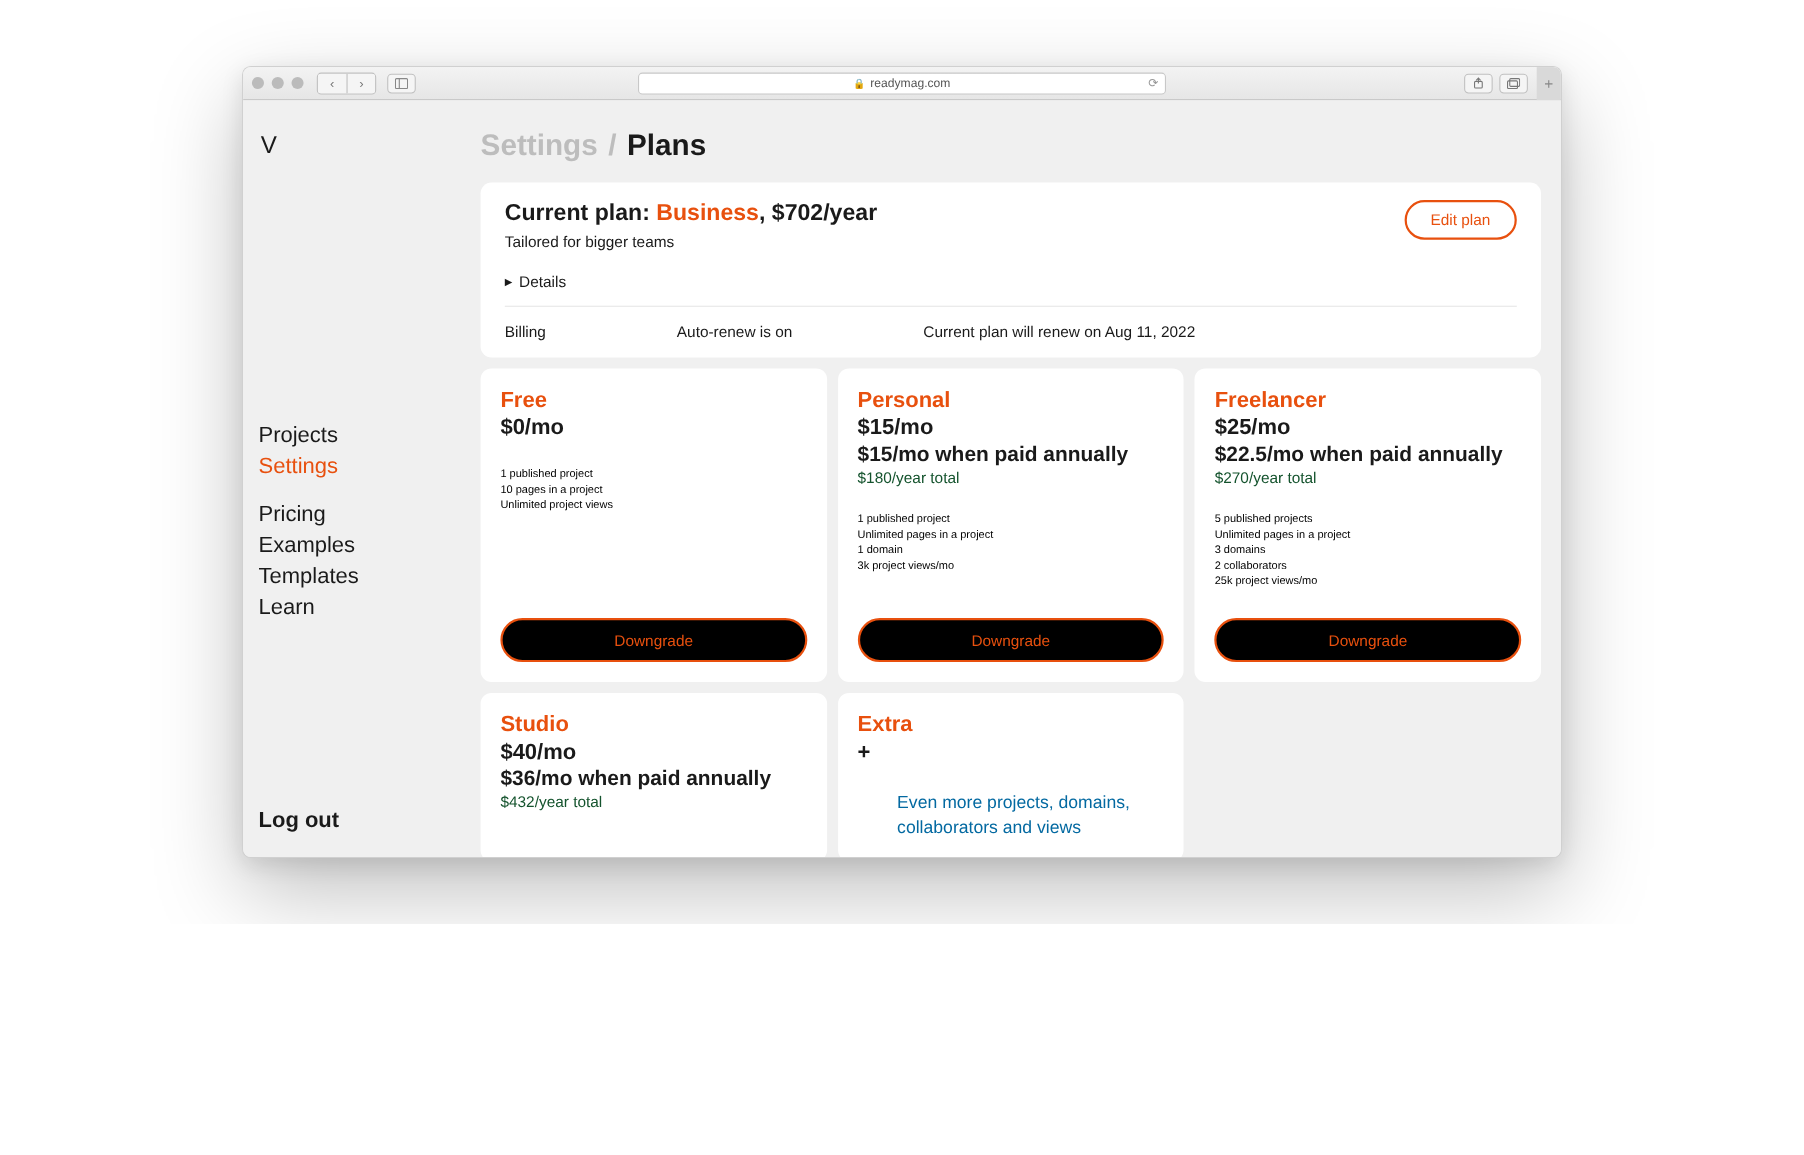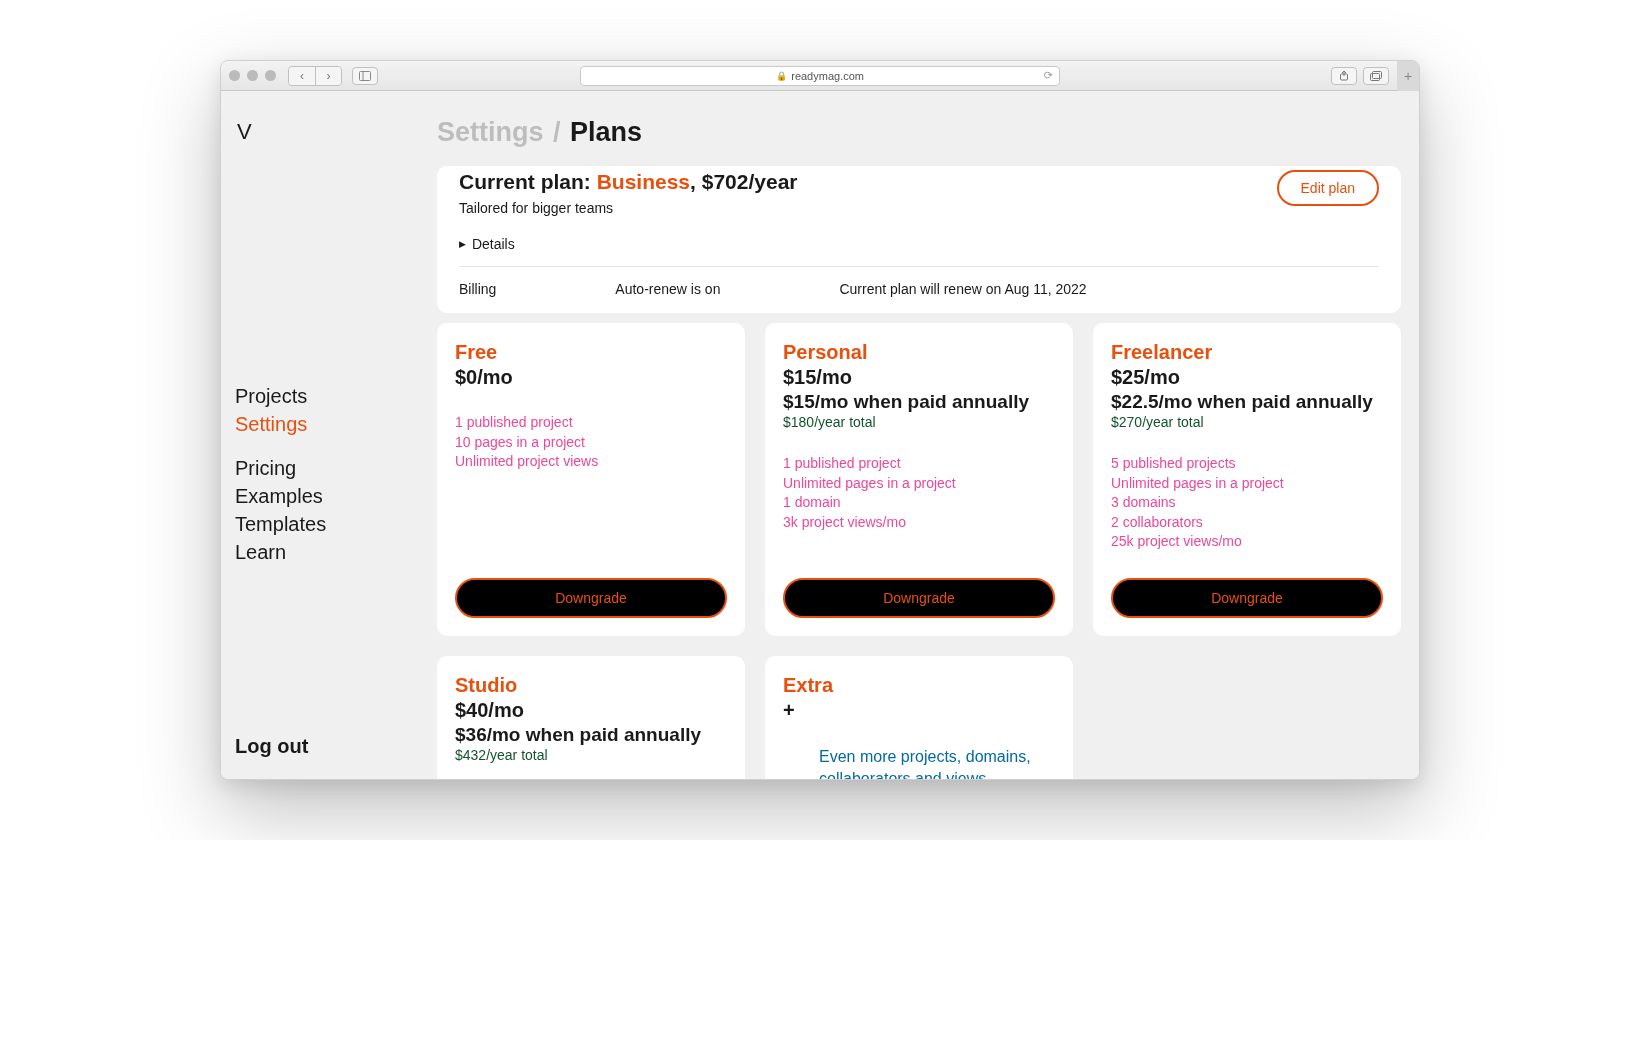--- a/index.html
+++ b/index.html
@@ -87,51 +87,51 @@
 .sidebar-footer { margin-top:auto; }
 .sidebar-footer .nav-item { font-size:20px; font-weight:700; }
 
 .main { flex:1; overflow-y:auto; padding: 24px 18px 0 0; }
 .breadcrumb { font-size:27px; font-weight:700; margin: 2px 0 18px 6px; }
 .breadcrumb .crumb-parent { color:#bdbdbd; }
 .breadcrumb .crumb-sep { color:#bdbdbd; margin:0 2px; }
 .breadcrumb .crumb-current { color:#1a1a1a; }
 
 .panel {
-  background:#fff; border-radius:10px; padding:4px 22px 16px 22px; margin:0 0 10px 6px;
+  background:#fff; border-radius:10px; padding:16px 22px 16px 22px; margin:0 0 10px 6px;
 }
 .panel-header-row { display:flex; align-items:flex-start; }
 .current-plan-line { font-size:21px; font-weight:600; color:#1a1a1a; }
 .current-plan-line .plan-name { color:#e8500e; }
 .current-plan-sub { font-size:14px; color:#1a1a1a; margin-top:6px; }
 .edit-plan-btn {
   margin-left:auto; border:2px solid #e8500e; color:#e8500e; background:#fff;
   border-radius:999px; padding:8px 22px; font-size:14px; font-weight:500; cursor:pointer;
 }
 .details-toggle { font-size:14px; color:#1a1a1a; margin-top:20px; cursor:pointer; display:flex; align-items:center; gap:6px; }
 .details-toggle::before { content:"▶"; font-size:9px; color:#1a1a1a; }
 .billing-row {
   margin-top:14px; padding-top:14px; border-top:1px solid #e6e6e6;
   display:flex; gap:119px; font-size:14px; color:#1a1a1a;
 }
 
 .plans-grid {
-  display:grid; grid-template-columns: repeat(3, 1fr); gap:20px;
+  display:grid; grid-template-columns: repeat(3, 1fr); gap:10px;
   margin:0 0 0 6px;
 }
 .plan-card {
   background:#fff; border-radius:10px; padding:18px 18px 18px 18px;
   display:flex; flex-direction:column;
 }
 .plan-title { color:#e8500e; font-size:20px; font-weight:600; }
 .plan-price { font-size:20px; font-weight:600; color:#1a1a1a; margin-top:2px; }
 .plan-annual { font-size:19px; font-weight:700; color:#1a1a1a; margin-top:2px; }
 .plan-total { font-size:14px; color:#14532d; margin-top:1px; }
 .plan-features-spacer { height:24px; }
-.plan-features { font-size:14px; color:#ec4899; line-height:1.4; }
+.plan-features { font-size:10px; color:#000000; line-height:1.4; }
 .plan-features div { }
 .plan-action-spacer { flex:1; min-height:26px; }
 .plan-btn {
   border:2px solid #e8500e; color:#e8500e; background:#000000;
   border-radius:999px; padding:10px 16px; font-size:14px; font-weight:500;
   text-align:center; cursor:pointer;
 }
 .extra-sub { font-size:20px; font-weight:600; color:#1a1a1a; margin-top:2px; }
 .extra-desc { font-size:16px; color:#0369a1; margin-top:24px; line-height:1.4;margin-left:36px; }
 </style>

